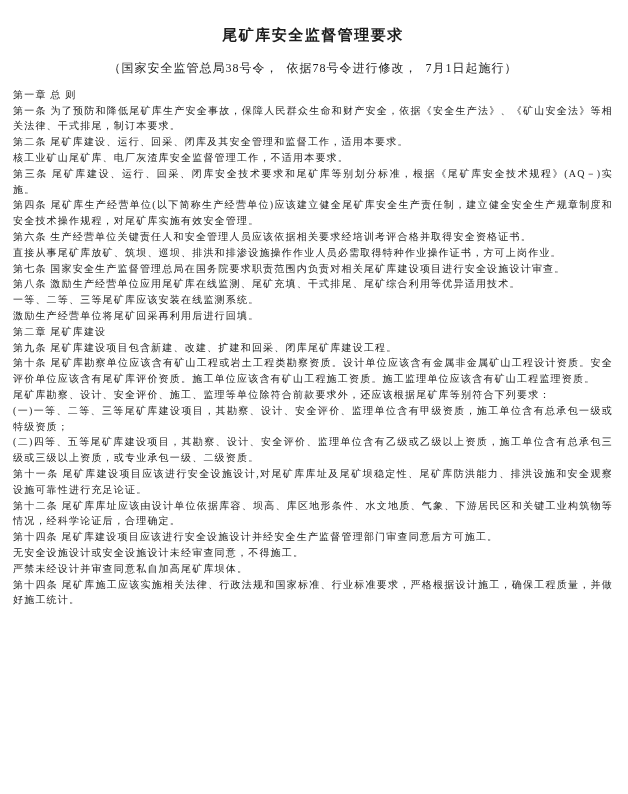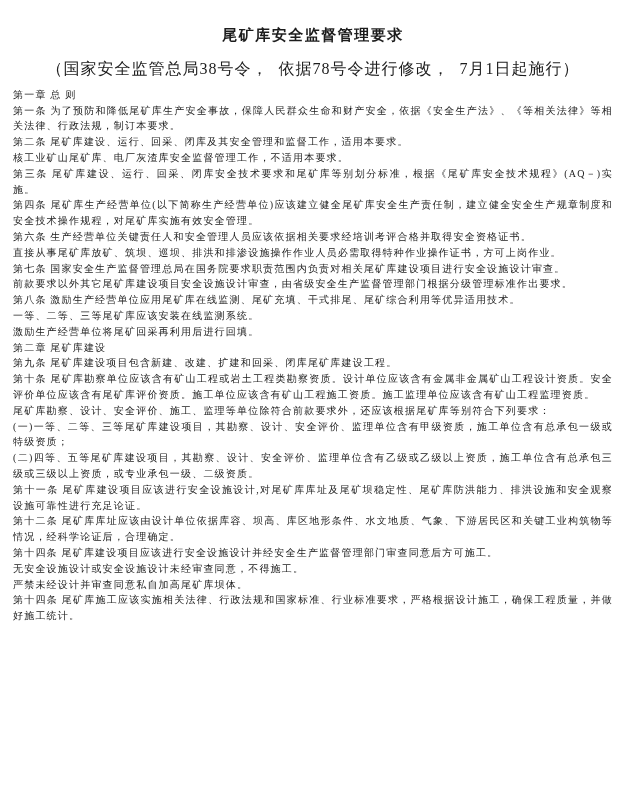--- a/index.html
+++ b/index.html
@@ -25,21 +25,21 @@
     margin: 0 0 17px 0;
     text-align: center;
     font-size: 15px;
     font-weight: bold;
     letter-spacing: 1.5px;
     line-height: 18px;
   }
   .doc-subtitle {
     margin: 0 0 10px 0;
     text-align: center;
-    font-size: 16px;
+    font-size: 12px;
     letter-spacing: 1px;
     line-height: 15.8px;
     white-space: pre;
   }
   .doc-body {
     width: 600px;
   }
   .para {
     margin: 0;
     font-size: 10px;
@@ -51,29 +51,28 @@
   }
 </style>
 </head>
 <body>
 
 <div class="page">
   <h1 class="doc-title">尾矿库安全监督管理要求</h1>
   <div class="doc-subtitle">（国家安全监管总局38号令，  依据78号令进行修改，  7月1日起施行）</div>
   <div class="doc-body">
     <p class="para">第一章 总 则</p>
-    <p class="para">第一条 为了预防和降低尾矿库生产安全事故，保障人民群众生命和财产安全，依据《安全生产法》、《等相关法律》等相关法律、行政法规，制订本要求。</p>
+    <p class="para">第一条 为了预防和降低尾矿库生产安全事故，保障人民群众生命和财产安全，依据《安全生产法》、《矿山安全法》等相关法律、干式排尾，制订本要求。</p>
     <p class="para">第二条 尾矿库建设、运行、回采、闭库及其安全管理和监督工作，适用本要求。</p>
     <p class="para">核工业矿山尾矿库、电厂灰渣库安全监督管理工作，不适用本要求。</p>
     <p class="para">第三条 尾矿库建设、运行、回采、闭库安全技术要求和尾矿库等别划分标准，根据《尾矿库安全技术规程》(AQ－)实施。</p>
     <p class="para">第四条 尾矿库生产经营单位(以下简称生产经营单位)应该建立健全尾矿库安全生产责任制，建立健全安全生产规章制度和安全技术操作规程，对尾矿库实施有效安全管理。</p>
     <p class="para">第六条 生产经营单位关键责任人和安全管理人员应该依据相关要求经培训考评合格并取得安全资格证书。</p>
     <p class="para">直接从事尾矿库放矿、筑坝、巡坝、排洪和排渗设施操作作业人员必需取得特种作业操作证书，方可上岗作业。</p>
     <p class="para">第七条 国家安全生产监督管理总局在国务院要求职责范围内负责对相关尾矿库建设项目进行安全设施设计审查。</p>
-    <p class="para">前款要求以外其它尾矿库建设项目安全设施设计审查，由省级安全生产监督管理部门根据分级管理标准作出要求。</p>
     <p class="para">第八条 激励生产经营单位应用尾矿库在线监测、尾矿充填、干式排尾、尾矿综合利用等优异适用技术。</p>
     <p class="para">一等、二等、三等尾矿库应该安装在线监测系统。</p>
     <p class="para">激励生产经营单位将尾矿回采再利用后进行回填。</p>
     <p class="para">第二章 尾矿库建设</p>
     <p class="para">第九条 尾矿库建设项目包含新建、改建、扩建和回采、闭库尾矿库建设工程。</p>
     <p class="para">第十条 尾矿库勘察单位应该含有矿山工程或岩土工程类勘察资质。设计单位应该含有金属非金属矿山工程设计资质。安全评价单位应该含有尾矿库评价资质。施工单位应该含有矿山工程施工资质。施工监理单位应该含有矿山工程监理资质。</p>
     <p class="para">尾矿库勘察、设计、安全评价、施工、监理等单位除符合前款要求外，还应该根据尾矿库等别符合下列要求：</p>
     <p class="para">(一)一等、二等、三等尾矿库建设项目，其勘察、设计、安全评价、监理单位含有甲级资质，施工单位含有总承包一级或特级资质；</p>
     <p class="para">(二)四等、五等尾矿库建设项目，其勘察、设计、安全评价、监理单位含有乙级或乙级以上资质，施工单位含有总承包三级或三级以上资质，或专业承包一级、二级资质。</p>
     <p class="para">第十一条 尾矿库建设项目应该进行安全设施设计,对尾矿库库址及尾矿坝稳定性、尾矿库防洪能力、排洪设施和安全观察设施可靠性进行充足论证。</p>

